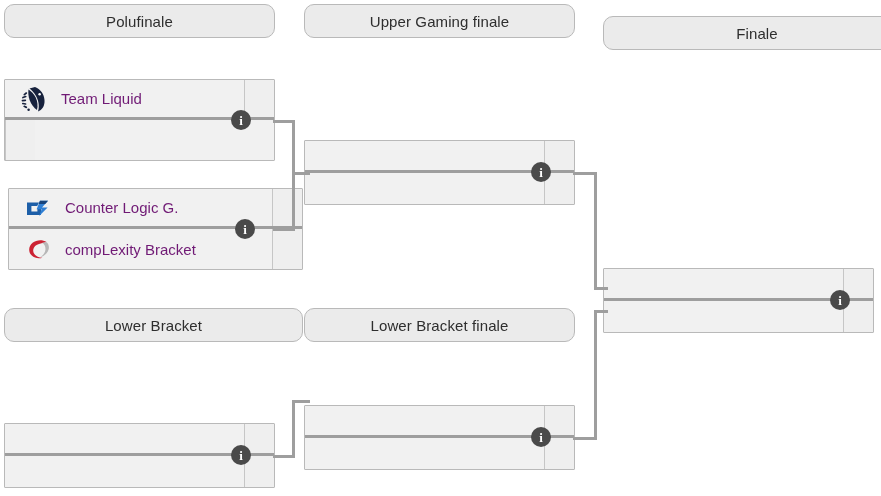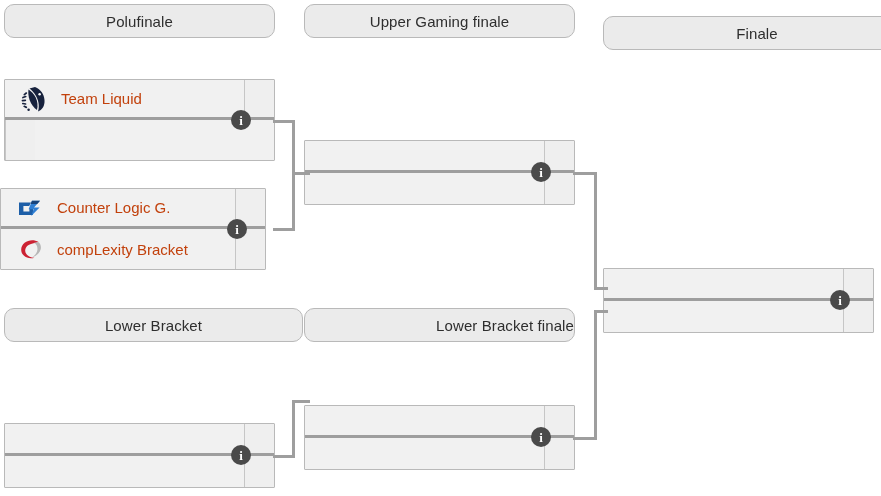--- a/index.html
+++ b/index.html
@@ -70,21 +70,21 @@
     box-sizing: border-box;
     display: flex;
     align-items: center;
     justify-content: center;
     font-size: 14px;
     color: #333;
     background: #efefef;
   }
   .team-name {
     font-size: 15px;
-    color: #c2410c;
+    color: #701a75;
     white-space: nowrap;
     margin-left: 10px;
     line-height: 1;
   }
   .logo {
     flex: 0 0 36px;
     width: 36px;
     height: 30px;
     position: relative;
   }
@@ -133,21 +133,21 @@
   </div>
 
   <div class="round-header" style="left:603px; top:16px; width:308px;">
     <span>Finale</span>
   </div>
 
   <div class="round-header" style="left:4px; top:308px; width:299px;">
     <span>Lower Bracket</span>
   </div>
 
-  <div class="round-header" style="left:304px; top:308px; width:271px;justify-content:flex-end;">
+  <div class="round-header" style="left:304px; top:308px; width:271px;">
     <span>Lower Bracket finale</span>
   </div>
 
   <div class="conn h" style="left:273px; top:120px; width:22px;"></div>
   <div class="conn v" style="left:292px; top:120px; height:52px;"></div>
 
   <div class="conn h" style="left:273px; top:228px; width:22px;"></div>
   <div class="conn v" style="left:292px; top:172px; height:59px;"></div>
   <div class="conn h" style="left:292px; top:172px; width:18px;"></div>
 
@@ -184,21 +184,21 @@
         <span class="team-name">Team Liquid</span>
       </div>
       <div class="score-cell"></div>
     </div>
     <div class="slot bottom">
       <div class="score-cell"></div>
     </div>
     <div class="info-badge" style="left:226px; top:30px;">i</div>
   </div>
 
-  <div class="match" style="left:0; top:188px; width:266px; height:82px;">
+  <div class="match" style="left:8px; top:188px; width:295px; height:82px;">
     <div class="slot top">
       <div class="team-cell">
         <span class="logo">
           <svg width="36" height="30" viewBox="0 0 36 30" aria-hidden="true">
             <path d="M8.0 9.5 L20.0 9.5 L18.2 13.0 L12.4 13.0 L12.4 18.5 L18.4 18.5 L18.4 15.8 L22.0 15.8 L22.0 22.0 L8.0 22.0 Z" fill="#1d5fa8"></path>
             <path d="M21.0 7.8 L29.0 7.8 L23.0 14.4 L28.6 14.4 L20.2 23.0 L22.6 16.2 L17.6 16.2 Z" fill="#2f7fd4"></path>
             <path d="M21.0 7.8 L29.0 7.8 L26.2 10.9 L19.6 10.9 Z" fill="#17447c"></path>
           </svg>
         </span>
         <span class="team-name">Counter Logic G.</span>

